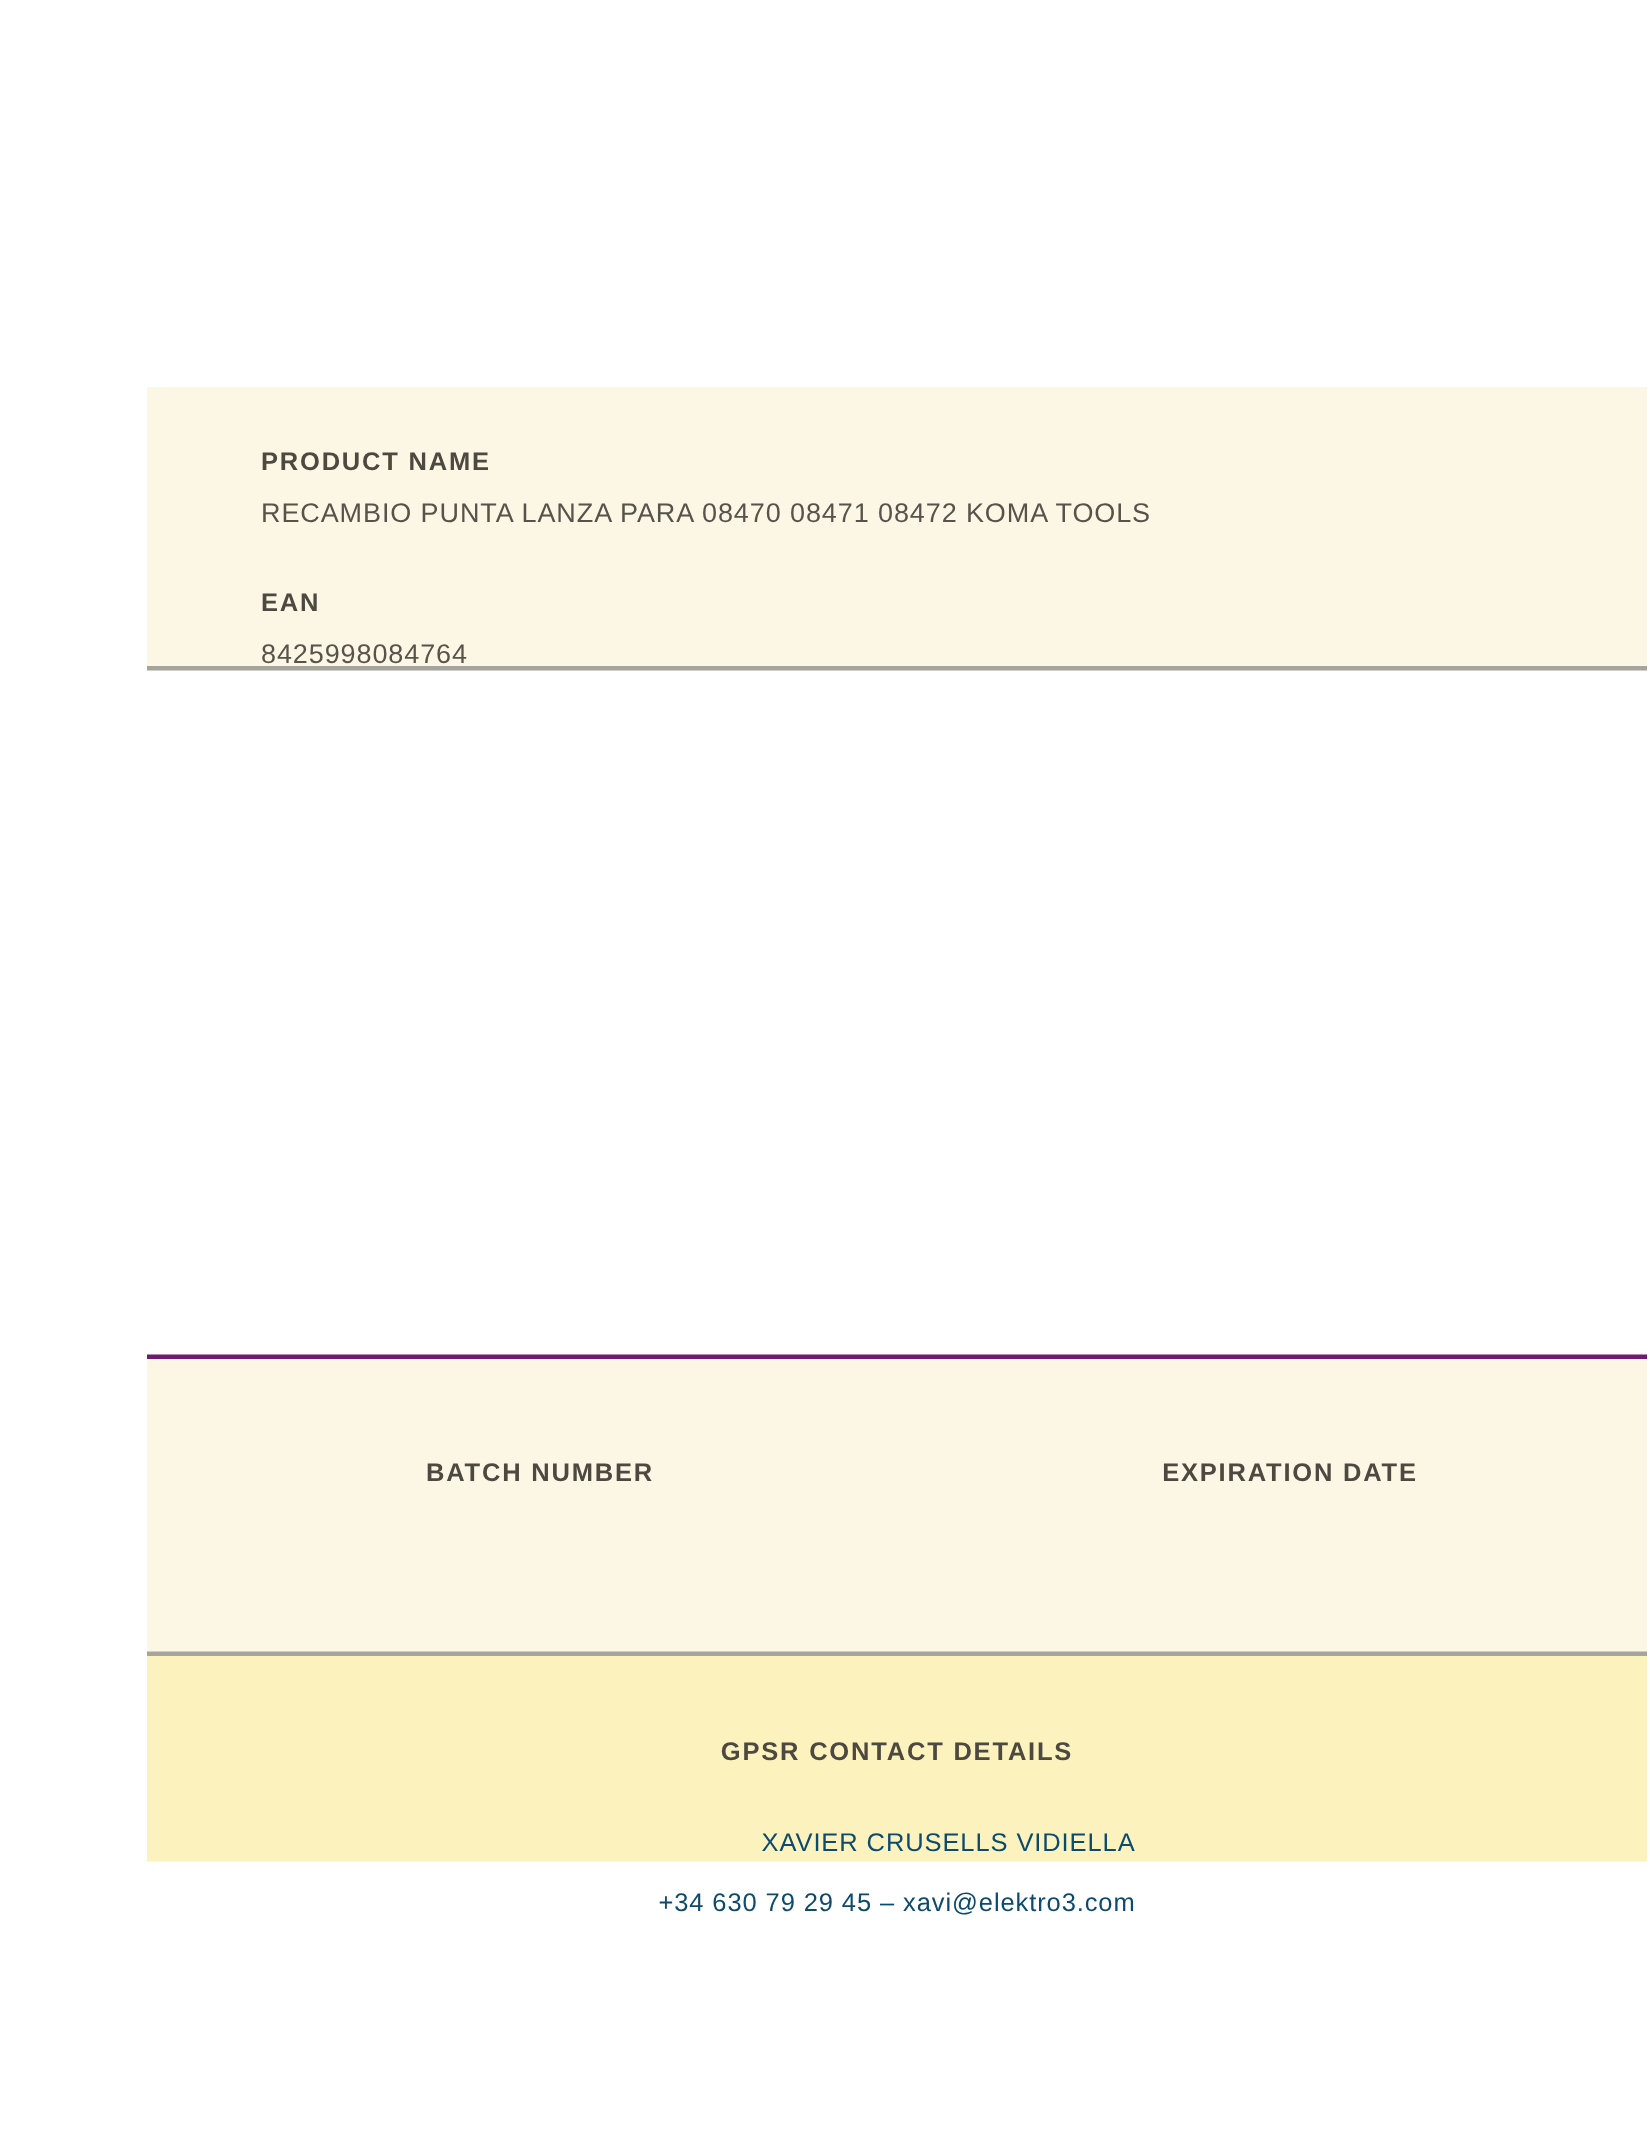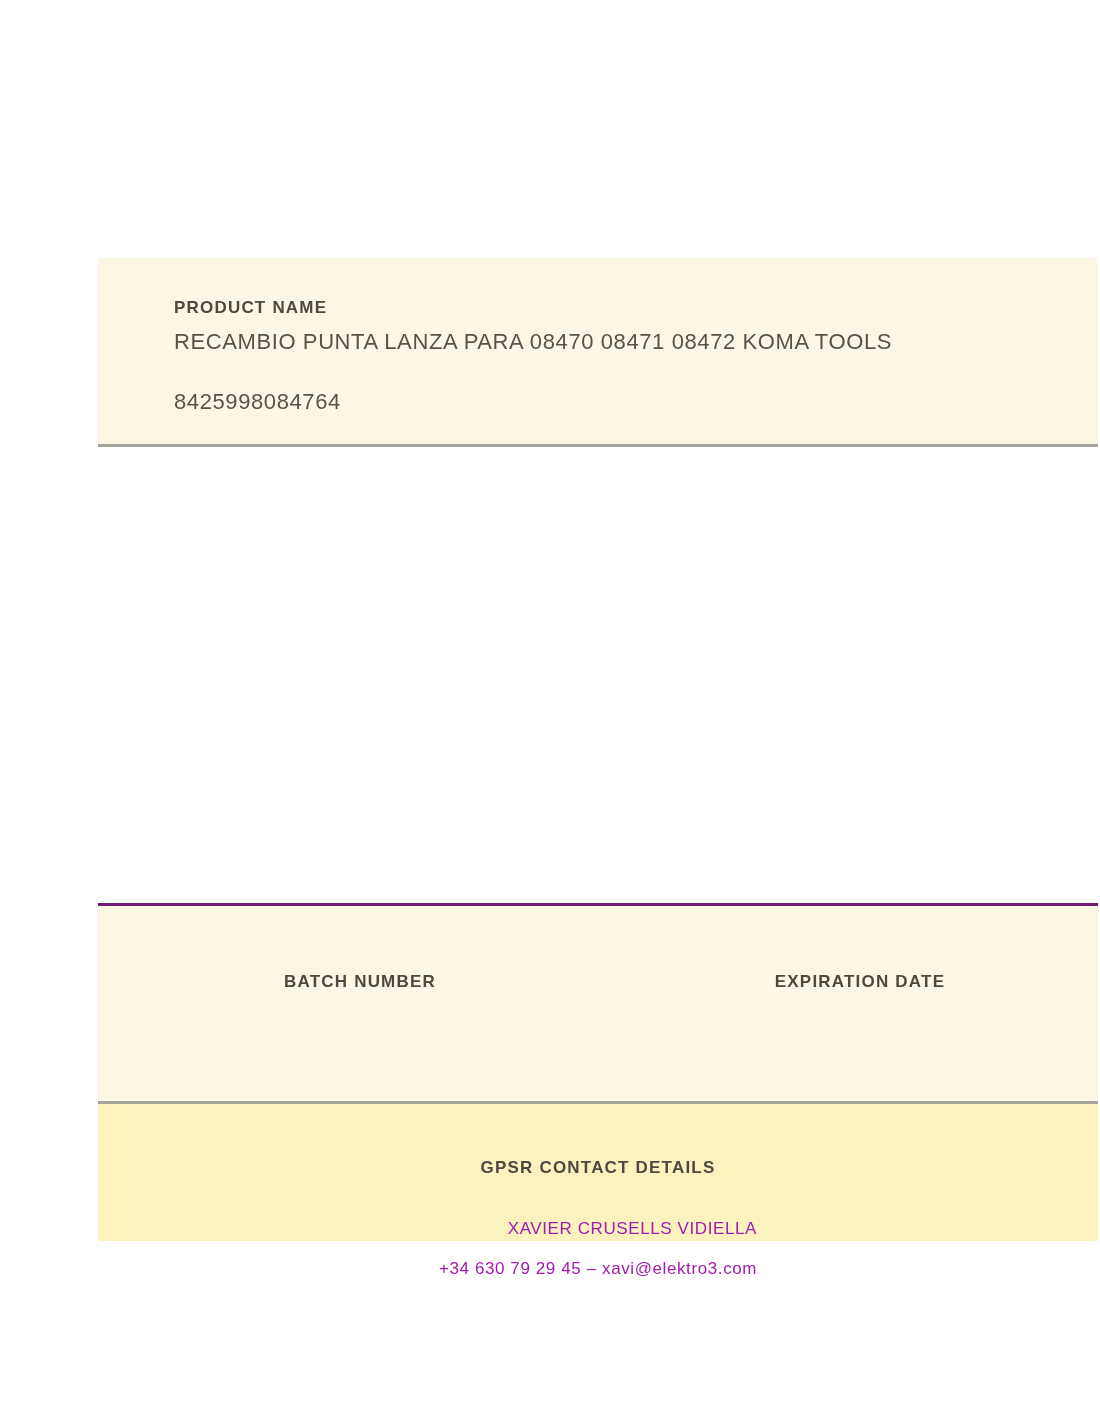--- a/index.html
+++ b/index.html
@@ -31,21 +31,21 @@
     padding: 27px 52px 0 52px;
   }
   .label {
     font-size: 17px;
     font-weight: bold;
     color: #4d4940;
     letter-spacing: 1.2px;
     line-height: 22px;
   }
   .value {
-    font-size: 22px;
+    font-size: 18px;
     font-weight: normal;
     color: #57534b;
     letter-spacing: 0.6px;
     line-height: 22px;
   }
   .product-panel .value { margin-top: 8px; }
   .product-panel .field-ean { margin-top: 38px; }
 
   .batch-panel {
     top: 855px;
@@ -71,36 +71,37 @@
     border-top: 3px solid #a6a59d;
     padding: 41px 52px 0 52px;
     display: flex;
     justify-content: space-between;
     align-items: center;
     flex-direction: column;
   }
   .gpsr-contact {
     text-align: right;
     font-size: 17px;
-    color: #a21caf;
+    color: #0c4a6e;
     letter-spacing: 0.6px;
     line-height: 28px;
   }
 </style>
 </head>
 <body>
 
 <div class="page">
 
   <section class="panel product-panel">
     <div class="field">
       <div class="label">PRODUCT NAME</div>
       <div class="value">RECAMBIO PUNTA LANZA PARA 08470 08471 08472 KOMA TOOLS</div>
     </div>
     <div class="field field-ean">
+      <div class="label">EAN</div>
       <div class="value">8425998084764</div>
     </div>
   </section>
 
   <section class="panel batch-panel">
     <div class="grid-row row-batch">
       <div class="col">
         <div class="label">BATCH NUMBER</div>
         <div class="value"></div>
       </div>

